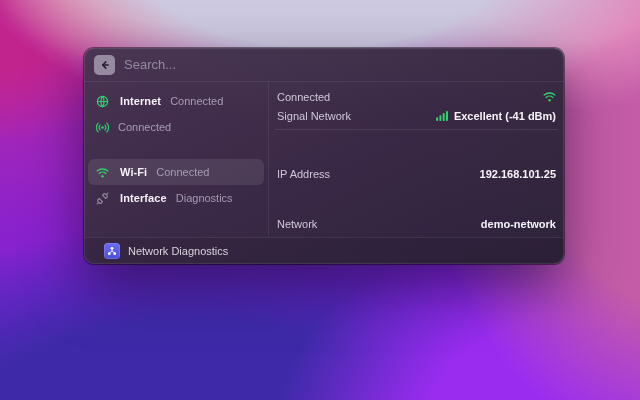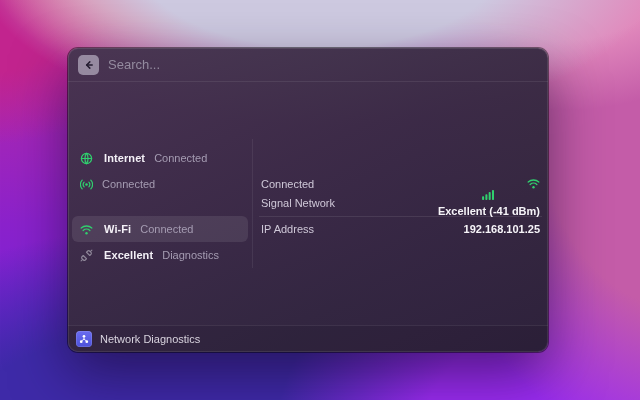--- a/index.html
+++ b/index.html
@@ -16,21 +16,21 @@
       radial-gradient(ellipse 250px 180px at 25% -12%, #e8688c 38%, rgba(232,104,140,0) 70%),
       radial-gradient(ellipse 300px 250px at -3% -10%, #c2248e 45%, rgba(194,36,142,0) 74%),
       radial-gradient(ellipse 300px 220px at 88% -12%, #e189bc 40%, rgba(225,137,188,0) 72%),
       radial-gradient(ellipse 340px 430px at 107% 32%, #c45ca8 42%, rgba(196,92,168,0) 76%),
       radial-gradient(ellipse 430px 310px at 94% 110%, #9a2cf0 42%, rgba(154,44,240,0) 76%),
       radial-gradient(ellipse 540px 310px at 30% 118%, #3e2aa8 48%, rgba(62,42,168,0) 80%),
       linear-gradient(172deg, #bb2ba2 0%, #a426b8 26%, #8b22cc 46%, #7a22d8 66%, #5b24c8 100%);
   }
   
   .app-window {
-    position:absolute; left:68px; top:48px; width:480px; height:304px;
+    position:absolute; left:84px; top:48px; width:480px; height:216px;
     border-radius:10px;
     background:linear-gradient(152deg, rgba(70,52,80,0.97) 0%, rgba(58,43,68,0.97) 42%, rgba(43,33,56,0.98) 100%);
     box-shadow:0 0 0 1px rgba(0,0,0,0.45), 0 22px 55px rgba(20,5,40,0.55), inset 0 0 0 1px rgba(255,255,255,0.10);
     display:flex; flex-direction:column;
     color:#f2eff5;
   }
   
   .searchbar {
     height:34px; flex:0 0 34px; display:flex; align-items:center;
     padding:0 10px; gap:9px;
@@ -40,46 +40,46 @@
     width:21px; height:20px; border:none; border-radius:5px;
     background:rgba(215,210,225,0.55); color:#241c30;
     display:flex; align-items:center; justify-content:center; cursor:pointer; flex:0 0 auto;
   }
   .search-input {
     flex:1; background:transparent; border:none; outline:none;
     color:#e9e5ef; font-size:13px; font-family:inherit;
   }
   .search-input::placeholder { color:#948b9f; }
   
-  .win-body { flex:1; display:flex; min-height:0;align-items:center; }
+  .win-body { flex:1; display:flex; min-height:0; }
   .sidebar { width:185px; flex:0 0 185px; padding-top:6px; border-right:1px solid rgba(255,255,255,0.07); }
   .side-row {
     height:26px; margin:0 4px; padding:0 8px; border-radius:6px;
     display:flex; align-items:center; gap:0; cursor:default;
   }
   .side-row.selected { background:rgba(255,255,255,0.09);margin-top:19px; }
   .sicon { width:13px; height:13px; display:flex; align-items:center; justify-content:center; flex:0 0 13px; }
   .sicon.connected { color:var(--green); }
   .sicon.disconnected { color:var(--gray); }
   .slabel { font-size:11px; font-weight:700; color:#f4f1f7; margin-left:11px; letter-spacing:.1px; }
   .sstatus { font-size:11px; color:#a59cb2; margin-left:9px; }
   
   .details { flex:1; padding:5px 8px 0 8px; display:flex; flex-direction:column; }
   .drow { height:19px; display:flex; align-items:center; justify-content:space-between; }
   .dlabel { font-size:11px; color:#cfc8d8; }
   .dvalue { font-size:11px; font-weight:600; color:#f6f4f8; }
-  .sigval { display:flex; align-items:center; gap:5px;flex-direction:column; }
+  .sigval { display:flex; align-items:center; gap:5px; }
   .sigval .bars { color:var(--green); display:flex; }
   .details-divider { height:1px; background:rgba(255,255,255,0.09); margin:4px -2px 3px -2px; }
-  .detail-kv { height:18px; display:flex; align-items:center; justify-content:space-between; }
+  .detail-kv { height:18px; display:flex; align-items:center; justify-content:space-between;margin-top:32px; }
   .wifi-status-icon { color:var(--green); display:flex; }
   
   .footer {
     flex:0 0 27px; height:27px; border-top:1px solid rgba(255,255,255,0.08);
-    display:flex; align-items:center; gap:8px; padding:0 8px;
+    display:flex; align-items:center; gap:8px; padding:0 20px;
     background:rgba(15,8,25,0.10); border-radius:0 0 10px 10px;
   }
   .app-icon {
     width:16px; height:16px; border-radius:4px; flex:0 0 16px;
     background:linear-gradient(180deg,#6a6cf0,#4d51da);
     display:flex; align-items:center; justify-content:center;
     box-shadow:inset 0 0 0 0.5px rgba(255,255,255,0.25);
   }
   .footer-label { font-size:11px; color:#d8d3de; }
   svg { display:block; }
@@ -141,21 +141,21 @@
           </div>
           <div class="side-row">
             <span class="sicon disconnected">
               <svg width="13" height="13" viewBox="0 0 24 24" fill="none" stroke="currentColor" stroke-width="2" stroke-linecap="round" stroke-linejoin="round">
                 <path d="m19 5 3-3"></path>
                 <path d="m2 22 3-3"></path>
                 <path d="M6.3 20.3a2.4 2.4 0 0 0 3.4 0L12 18l-6-6-2.3 2.3a2.4 2.4 0 0 0 0 3.4Z"></path>
                 <path d="m12 6 6 6 2.3-2.3a2.4 2.4 0 0 0 0-3.4l-2.6-2.6a2.4 2.4 0 0 0-3.4 0Z"></path>
               </svg>
             </span>
-            <span class="slabel">Excellent</span>
+            <span class="slabel">Interface</span>
             <span class="sstatus">Diagnostics</span>
           </div>
         </div>
 
       <div class="details">
         <div class="drow">
           <span class="dlabel">Connected</span>
           <span class="wifi-status-icon">
             <svg width="13" height="13" viewBox="0 0 12 12" fill="none" stroke="currentColor" stroke-width="1.2" stroke-linecap="round">
               <path d="M1.1 4.7a7.2 7.2 0 0 1 9.8 0"></path>
@@ -177,20 +177,24 @@
             </span>
             <span class="dvalue">Excellent (-41 dBm)</span>
           </span>
         </div>
         <div class="details-divider"></div>
         <div id="detail-rows">
             <div class="detail-kv">
               <span class="dlabel">IP Address</span>
               <span class="dvalue">192.168.101.25</span>
             </div>
+            <div class="detail-kv">
+              <span class="dlabel">Network</span>
+              <span class="dvalue">demo-network</span>
+            </div>
           </div>
       </div>
     </div>
 
     <div class="footer">
       <span class="app-icon">
         <svg width="12" height="12" viewBox="0 0 16 16" fill="#ffffff" stroke="#ffffff" stroke-width="1.1" stroke-linecap="round">
           <circle cx="8" cy="4.4" r="1.8" stroke="none"></circle>
           <circle cx="4.3" cy="11.5" r="1.8" stroke="none"></circle>
           <circle cx="11.7" cy="11.5" r="1.8" stroke="none"></circle>

